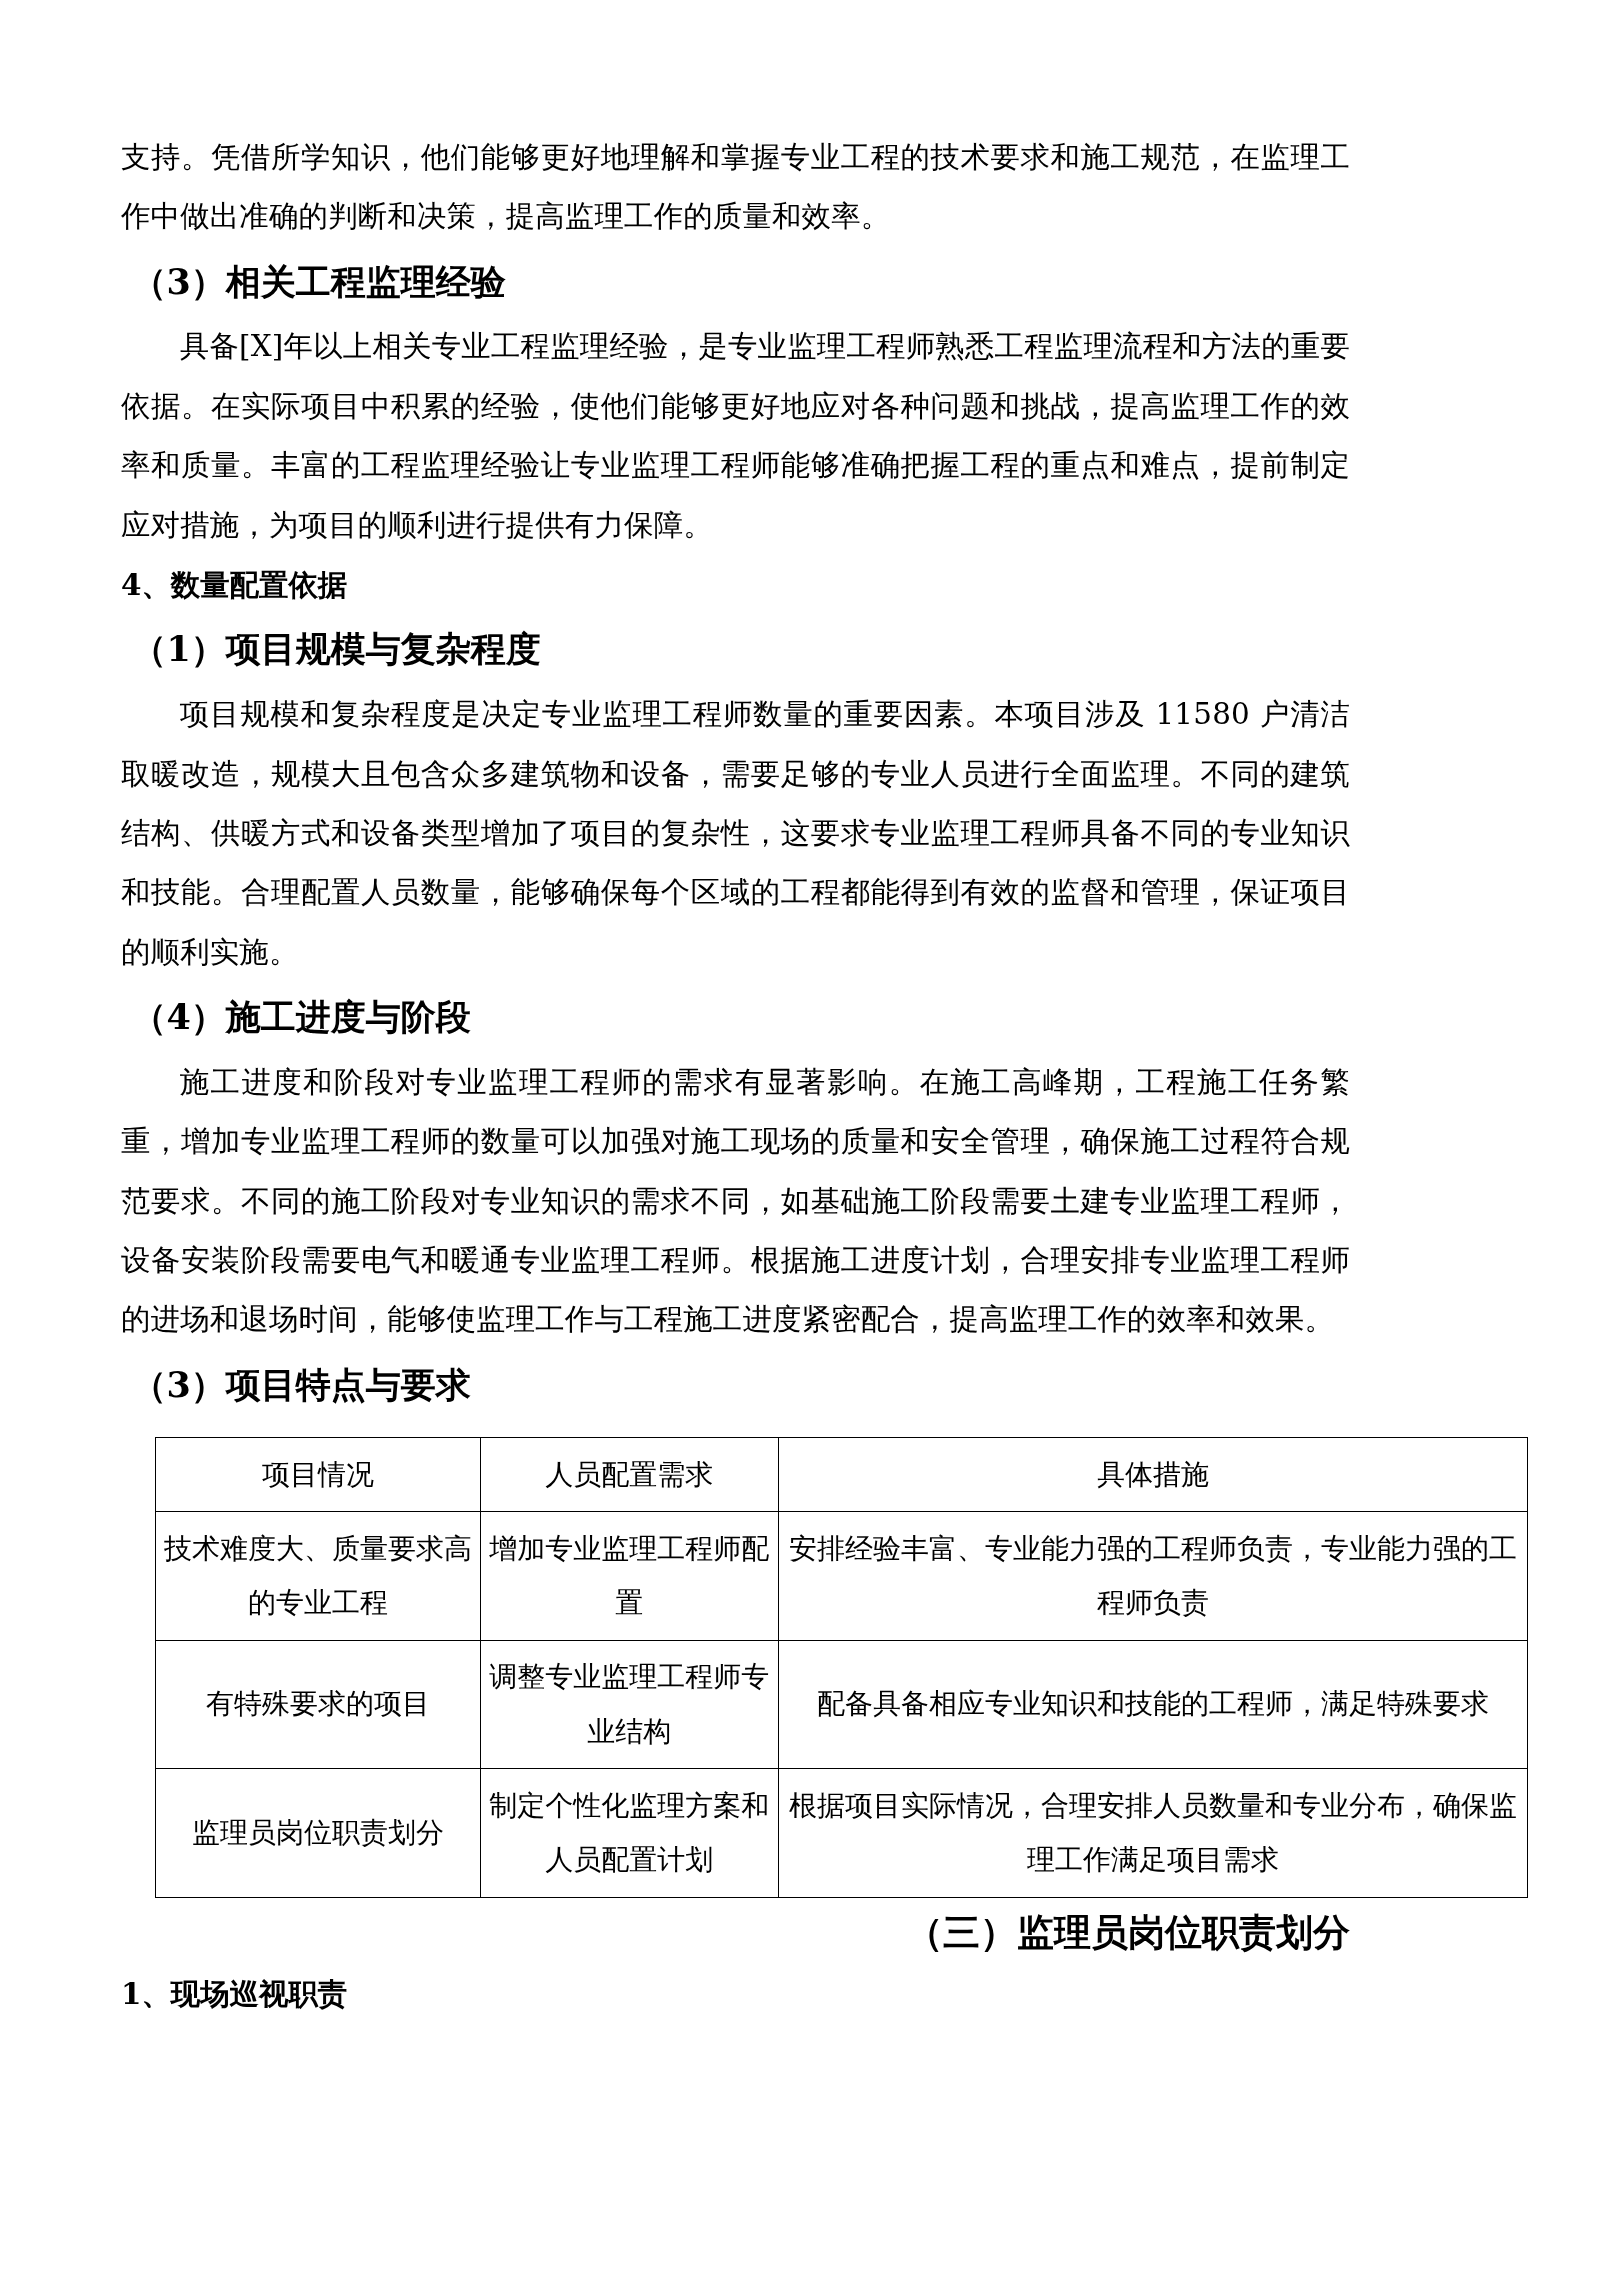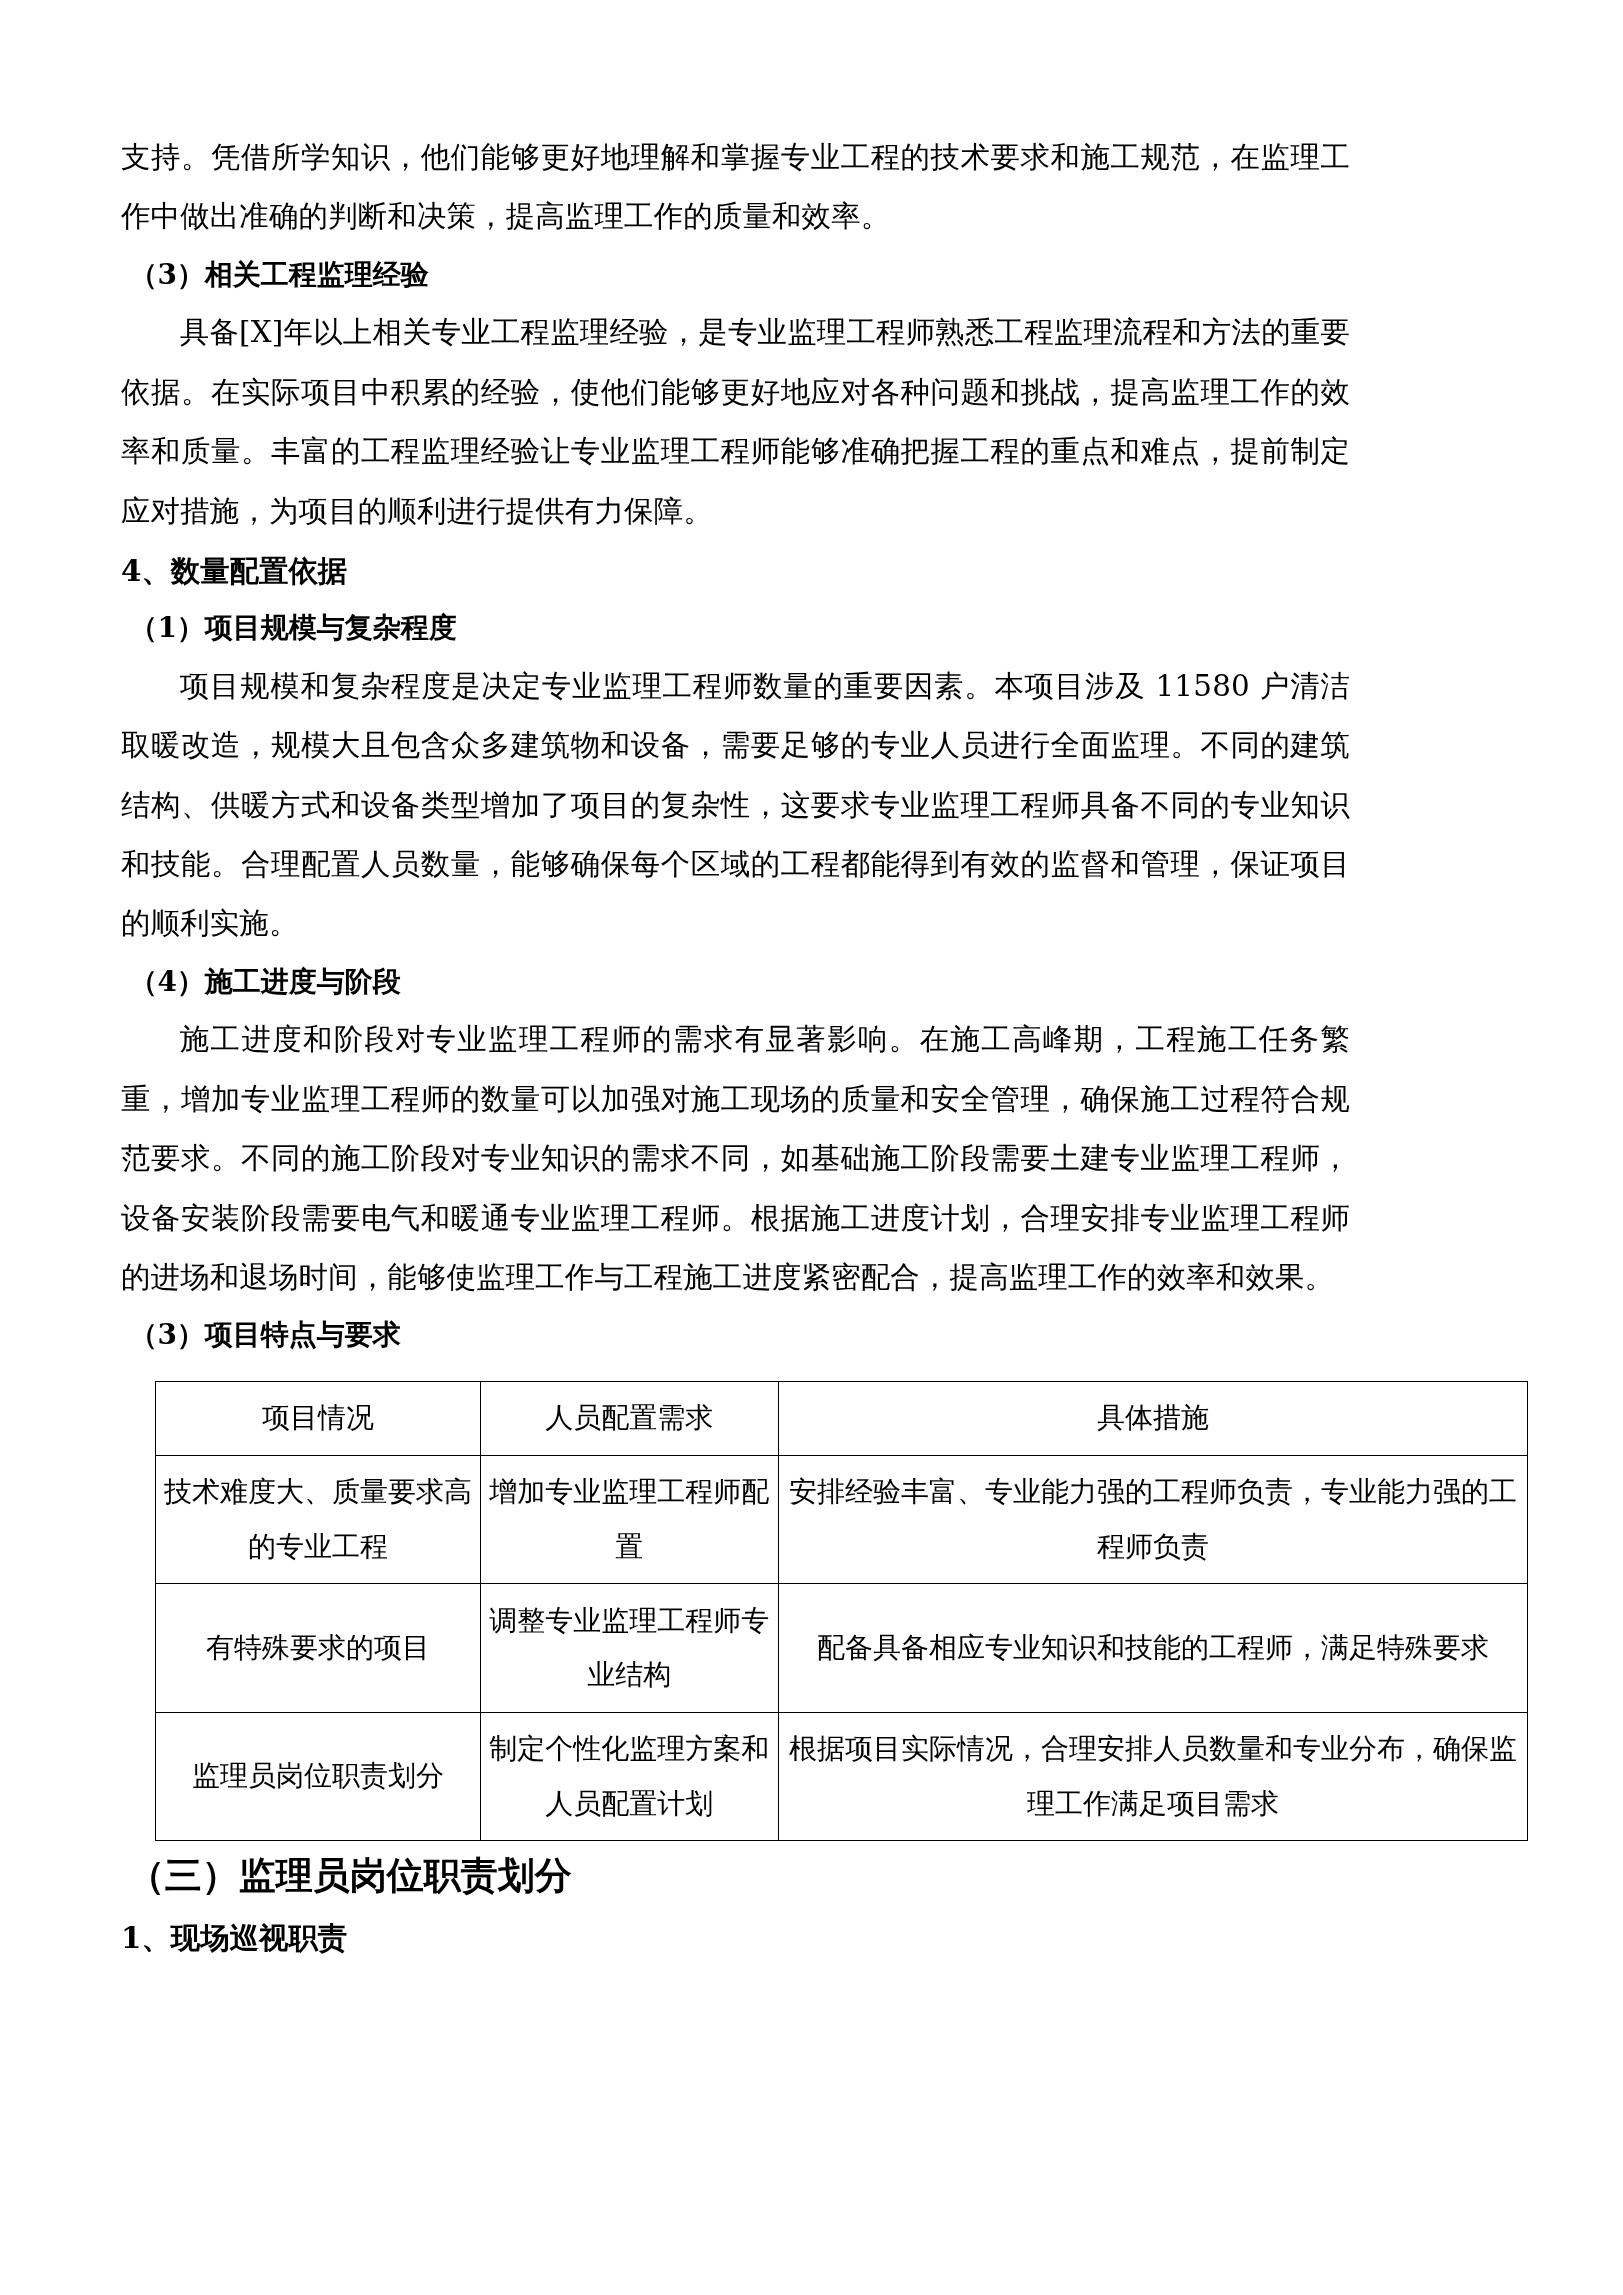--- a/index.html
+++ b/index.html
@@ -19,41 +19,42 @@
     font-size:29.4px;
     line-height:2.02;
     text-align:justify;
     text-justify:inter-ideograph;
     letter-spacing:0.2px;
     margin:0;
   }
   .para { text-indent:2em; }
   .flush { text-indent:0; }
   .h-sub {
-    font-size:28px;
+    font-size:35px;
     line-height:2.02;
     font-weight:bold;
     margin:0;
     text-indent:0;
     padding-left:0.30em;
   }
   .h-num {
     font-size:29.4px;
     line-height:2.02;
     font-weight:bold;
     margin:0;
     text-indent:0;
   }
   .h-major {
     font-size:37px;
     line-height:1.72;
     font-weight:bold;
     margin:0;
     text-indent:0;
     padding-left:0.18em;
+    text-align:right;
   }
   table.tbl {
     border-collapse:collapse;
     width:1322px;
     margin:17px 0 2.6px 34px;
     table-layout:fixed;
     border-radius:10px;
   }
   table.tbl td {
     border:1.3px solid #000;

